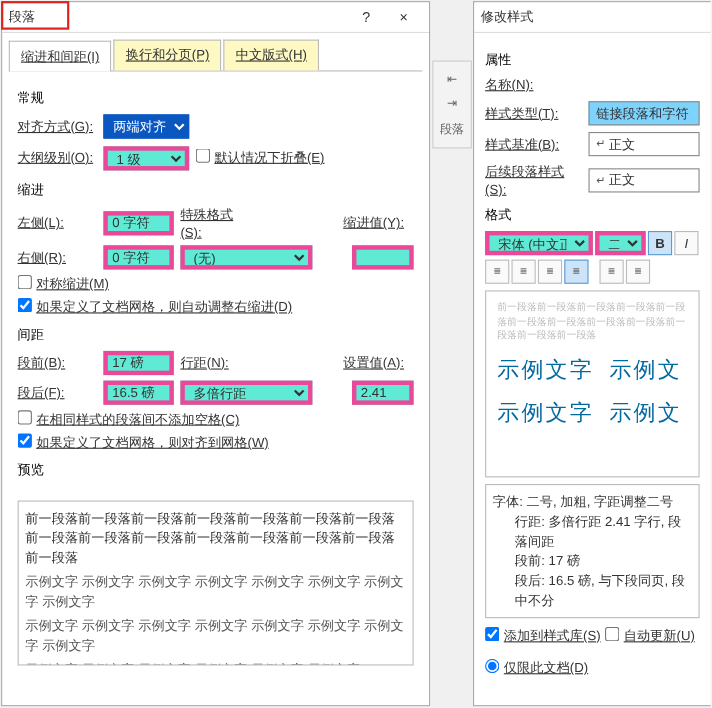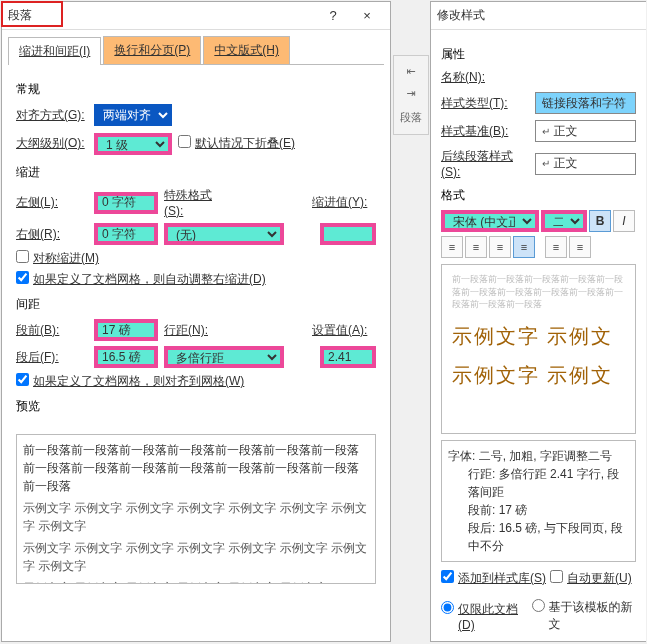--- a/index.html
+++ b/index.html
@@ -5,21 +5,21 @@
 *{box-sizing:border-box;margin:0;padding:0;font-family:"Microsoft YaHei",Arial,sans-serif;font-size:12px;color:#333}
 body{background:#f0f0f0;width:647px;height:644px;overflow:hidden;position:relative}
 .dlg{position:absolute;background:#fff;border:1px solid #aaa}
 .dlg-left{left:1px;top:1px;width:390px;height:641px}
 .dlg-right{left:430px;top:1px;width:216px;height:641px;border-right:none}
 .titlebar{height:28px;display:flex;align-items:center;padding:0 6px;border-bottom:1px solid #ddd}
 .titlebar .title{flex:1}
 .titlebar .btn{width:34px;text-align:center;font-size:13px;cursor:default}
 .red-box{border:2px solid #d22;position:absolute}
 .tabs{display:flex;border-bottom:1px solid #bbb;margin:6px 6px 0 6px}
-.tab{padding:5px 10px;border:1px solid #bbb;border-bottom:none;margin-right:2px;background:#fdba74;cursor:default}
+.tab{padding:5px 10px;border:1px solid #bbb;border-bottom:none;margin-right:2px;background:#fef9c3;cursor:default}
 .tab.active{background:#fff;position:relative;top:1px}
 .body{padding:8px 14px}
 .section-h{margin:8px 0 6px 0;color:#000000}
 .row{display:flex;align-items:center;margin:5px 0;gap:6px}
 .lbl{width:72px;text-align:left}
 .lbl-s{width:64px}
 select,input[type=text]{border:4px solid #ec4899;height:22px;padding:0 4px;background:#5eead4}
 select{width:78px}
 input[type=text]{width:64px}
 .sel-hl{background:#0a57c2;color:#fff;border:1px solid #0a57c2}
@@ -30,21 +30,21 @@
 .r-body{padding:8px 10px}
 .r-row{display:flex;align-items:center;margin:6px 0;gap:6px}
 .r-lbl{width:88px}
 .r-val{border:1px solid #888;height:22px;padding:2px 6px;flex:1;background:#fff;display:flex;align-items:center;min-width:0;white-space:nowrap;overflow:hidden}
 .arrow{font-size:10px;color:#555;margin-right:3px}
 .toolbar{display:flex;gap:2px;margin:4px 0}
 .tbtn{border:1px solid #bbb;width:22px;height:22px;display:flex;align-items:center;justify-content:center;background:#fafafa;font-size:11px}
 .tbtn.active{background:#cde3f8;border-color:#5a9bd5}
 .sample{border:1px solid #bbb;height:170px;margin-top:6px;padding:8px 10px;overflow:hidden}
 .sample .gray{color:#bbb;font-size:9px;line-height:1.4}
-.sample .big{font-family:Liberation Serif, serif;font-size:20px;color:#a16207;margin:12px 0;letter-spacing:2px;white-space:nowrap}
+.sample .big{font-family:Liberation Mono, monospace;font-size:20px;color:#0369a1;margin:12px 0;letter-spacing:2px;white-space:nowrap}
 .info{border:1px solid #bbb;padding:6px;margin-top:6px;line-height:1.5;font-size:11px}
 .radio-row{display:flex;align-items:center;gap:4px;margin:4px 0}
 .ribbon-strip{position:absolute;left:393px;top:55px;width:36px;height:80px;background:#f3f3f3;border:1px solid #ccc;display:flex;flex-direction:column;align-items:center;justify-content:space-around;padding:4px 0}
 .ribbon-strip span{font-size:11px;color:#666}
 .u{text-decoration:underline}
 </style>
 </head>
 <body>
 
 <div class="dlg dlg-left">
@@ -109,20 +109,24 @@
       <span class="lbl-s u">设置值(A):</span>
     </div>
     <div class="row">
       <span class="lbl u">段后(F):</span>
       <input type="text" value="16.5 磅" style="">
       <select style="width:120px"><option>多倍行距</option></select>
       <span style="flex:1"></span>
       <input type="text" style="width: 56px;" value="2.41">
     </div>
     <label class="cb">
+        <input type="checkbox" style="">
+        <span class="u">在相同样式的段落间不添加空格(C)</span>
+      </label>
+    <label class="cb">
         <input type="checkbox" checked="" style="">
         <span class="u">如果定义了文档网格，则对齐到网格(W)</span>
       </label>
 
     <div class="section-h">预览</div>
     <div class="preview">
       <div>前一段落前一段落前一段落前一段落前一段落前一段落前一段落前一段落前一段落前一段落前一段落前一段落前一段落前一段落前一段落</div>
       <div class="dark">示例文字 示例文字 示例文字 示例文字 示例文字 示例文字 示例文字 示例文字</div>
       <div class="dark">示例文字 示例文字 示例文字 示例文字 示例文字 示例文字 示例文字 示例文字</div>
       <div class="dark">示例文字 示例文字 示例文字 示例文字 示例文字 示例文字</div>
@@ -209,20 +213,16 @@
       <label class="cb">
           <input type="checkbox" style="">
           <span class="u">自动更新(U)</span>
         </label>
     </div>
     <div class="radio-row">
       <label class="cb">
           <input type="radio" checked="" style="">
           <span class="u">仅限此文档(D)</span>
         </label>
-      <label class="cb">
-          <input type="radio" style="">
-          <span>基于该模板的新文</span>
-        </label>
     </div>
 
   </div>
 </div>
 
 </body></html>

